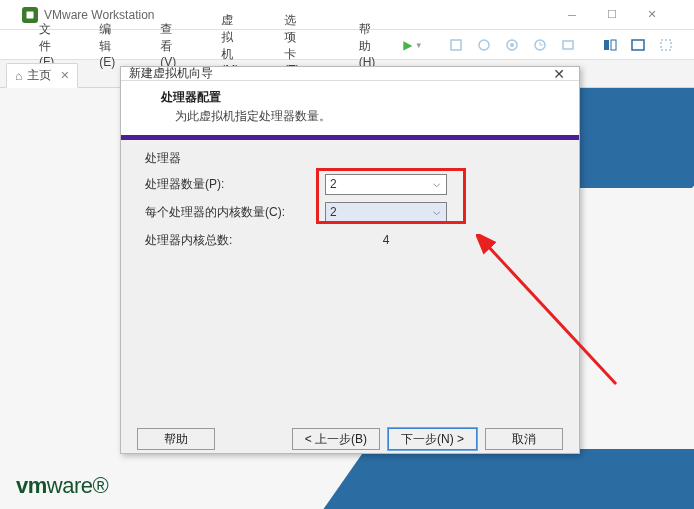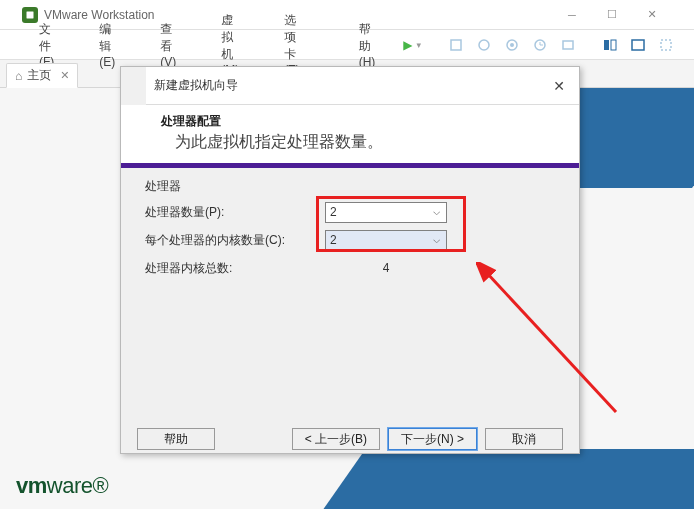--- a/index.html
+++ b/index.html
@@ -23,26 +23,26 @@
   .tab .home-icon{color:#777;font-size:12px;}
   .tab .close{color:#888;font-size:11px;margin-left:4px;cursor:pointer;}
   
   .body-area{ position:relative; height:calc(509px - 30px - 30px - 28px); background:#f6f6f6; overflow:hidden;}
   .bg-shape1{ position:absolute; right:-40px; top:-20px; width:260px; height:120px; background:#2b6ca3; transform:skewX(-35deg);}
   .bg-shape2{ position:absolute; right:-60px; bottom:-30px; width:420px; height:90px; background:#2b6ca3; transform:skewX(-35deg);}
   .brand{ position:absolute; left:16px; bottom:10px; font-size:22px; color:#14532d; font-weight:400; letter-spacing:-0.5px;}
   .brand b{font-weight:700;}
   
   .dialog{ position:absolute; left:120px; top:66px; width:460px; height:388px; background:#f0f0f0; border:1px solid #b9b9b9; box-shadow:2px 2px 6px rgba(0,0,0,0.25);}
-  .dialog-titlebar{ height:38px; background:#fff; border-bottom:1px solid #dcdcdc; display:flex;align-items:center; padding:0 8px; font-size:12px; color:#333;margin-left:25px;}
+  .dialog-titlebar{ height:14px; background:#fff; border-bottom:1px solid #dcdcdc; display:flex;align-items:center; padding:0 8px; font-size:12px; color:#333;}
   .dialog-titlebar .spacer{flex:1;}
   .dialog-close{ font-size:14px; color:#444; cursor:pointer; padding:2px 6px;}
   .dialog-header{ background:#fff; padding:8px 20px 10px 40px; border-bottom:5px solid #4c1d95;}
   .dialog-header .title{ font-size:12px; font-weight:700; color:#222;}
-  .dialog-header .subtitle{ font-size:16px; color:#444; margin-left:14px; margin-top:2px;}
+  .dialog-header .subtitle{ font-size:12px; color:#444; margin-left:14px; margin-top:2px;}
   
   .dialog-body{ padding:10px 24px; font-size:12px; color:#333; position:relative;}
   .section-label{ margin-bottom:4px;}
   .form-row{ display:flex; align-items:center; height:26px; margin:2px 0;}
   .form-label{ width:180px;}
   .form-value{ width:130px; display:flex; align-items:center;}
   .combo{ width:122px; height:21px; background:#fff; border:1px solid #808080; display:flex; align-items:center; padding:0 4px; font-size:12px; position:relative;}
   .combo .chev{ position:absolute; right:6px; font-size:9px; color:#666;}
   .combo.sel{ background:#e1e8f5; }
   .static-value{ width:122px; text-align:center;}

